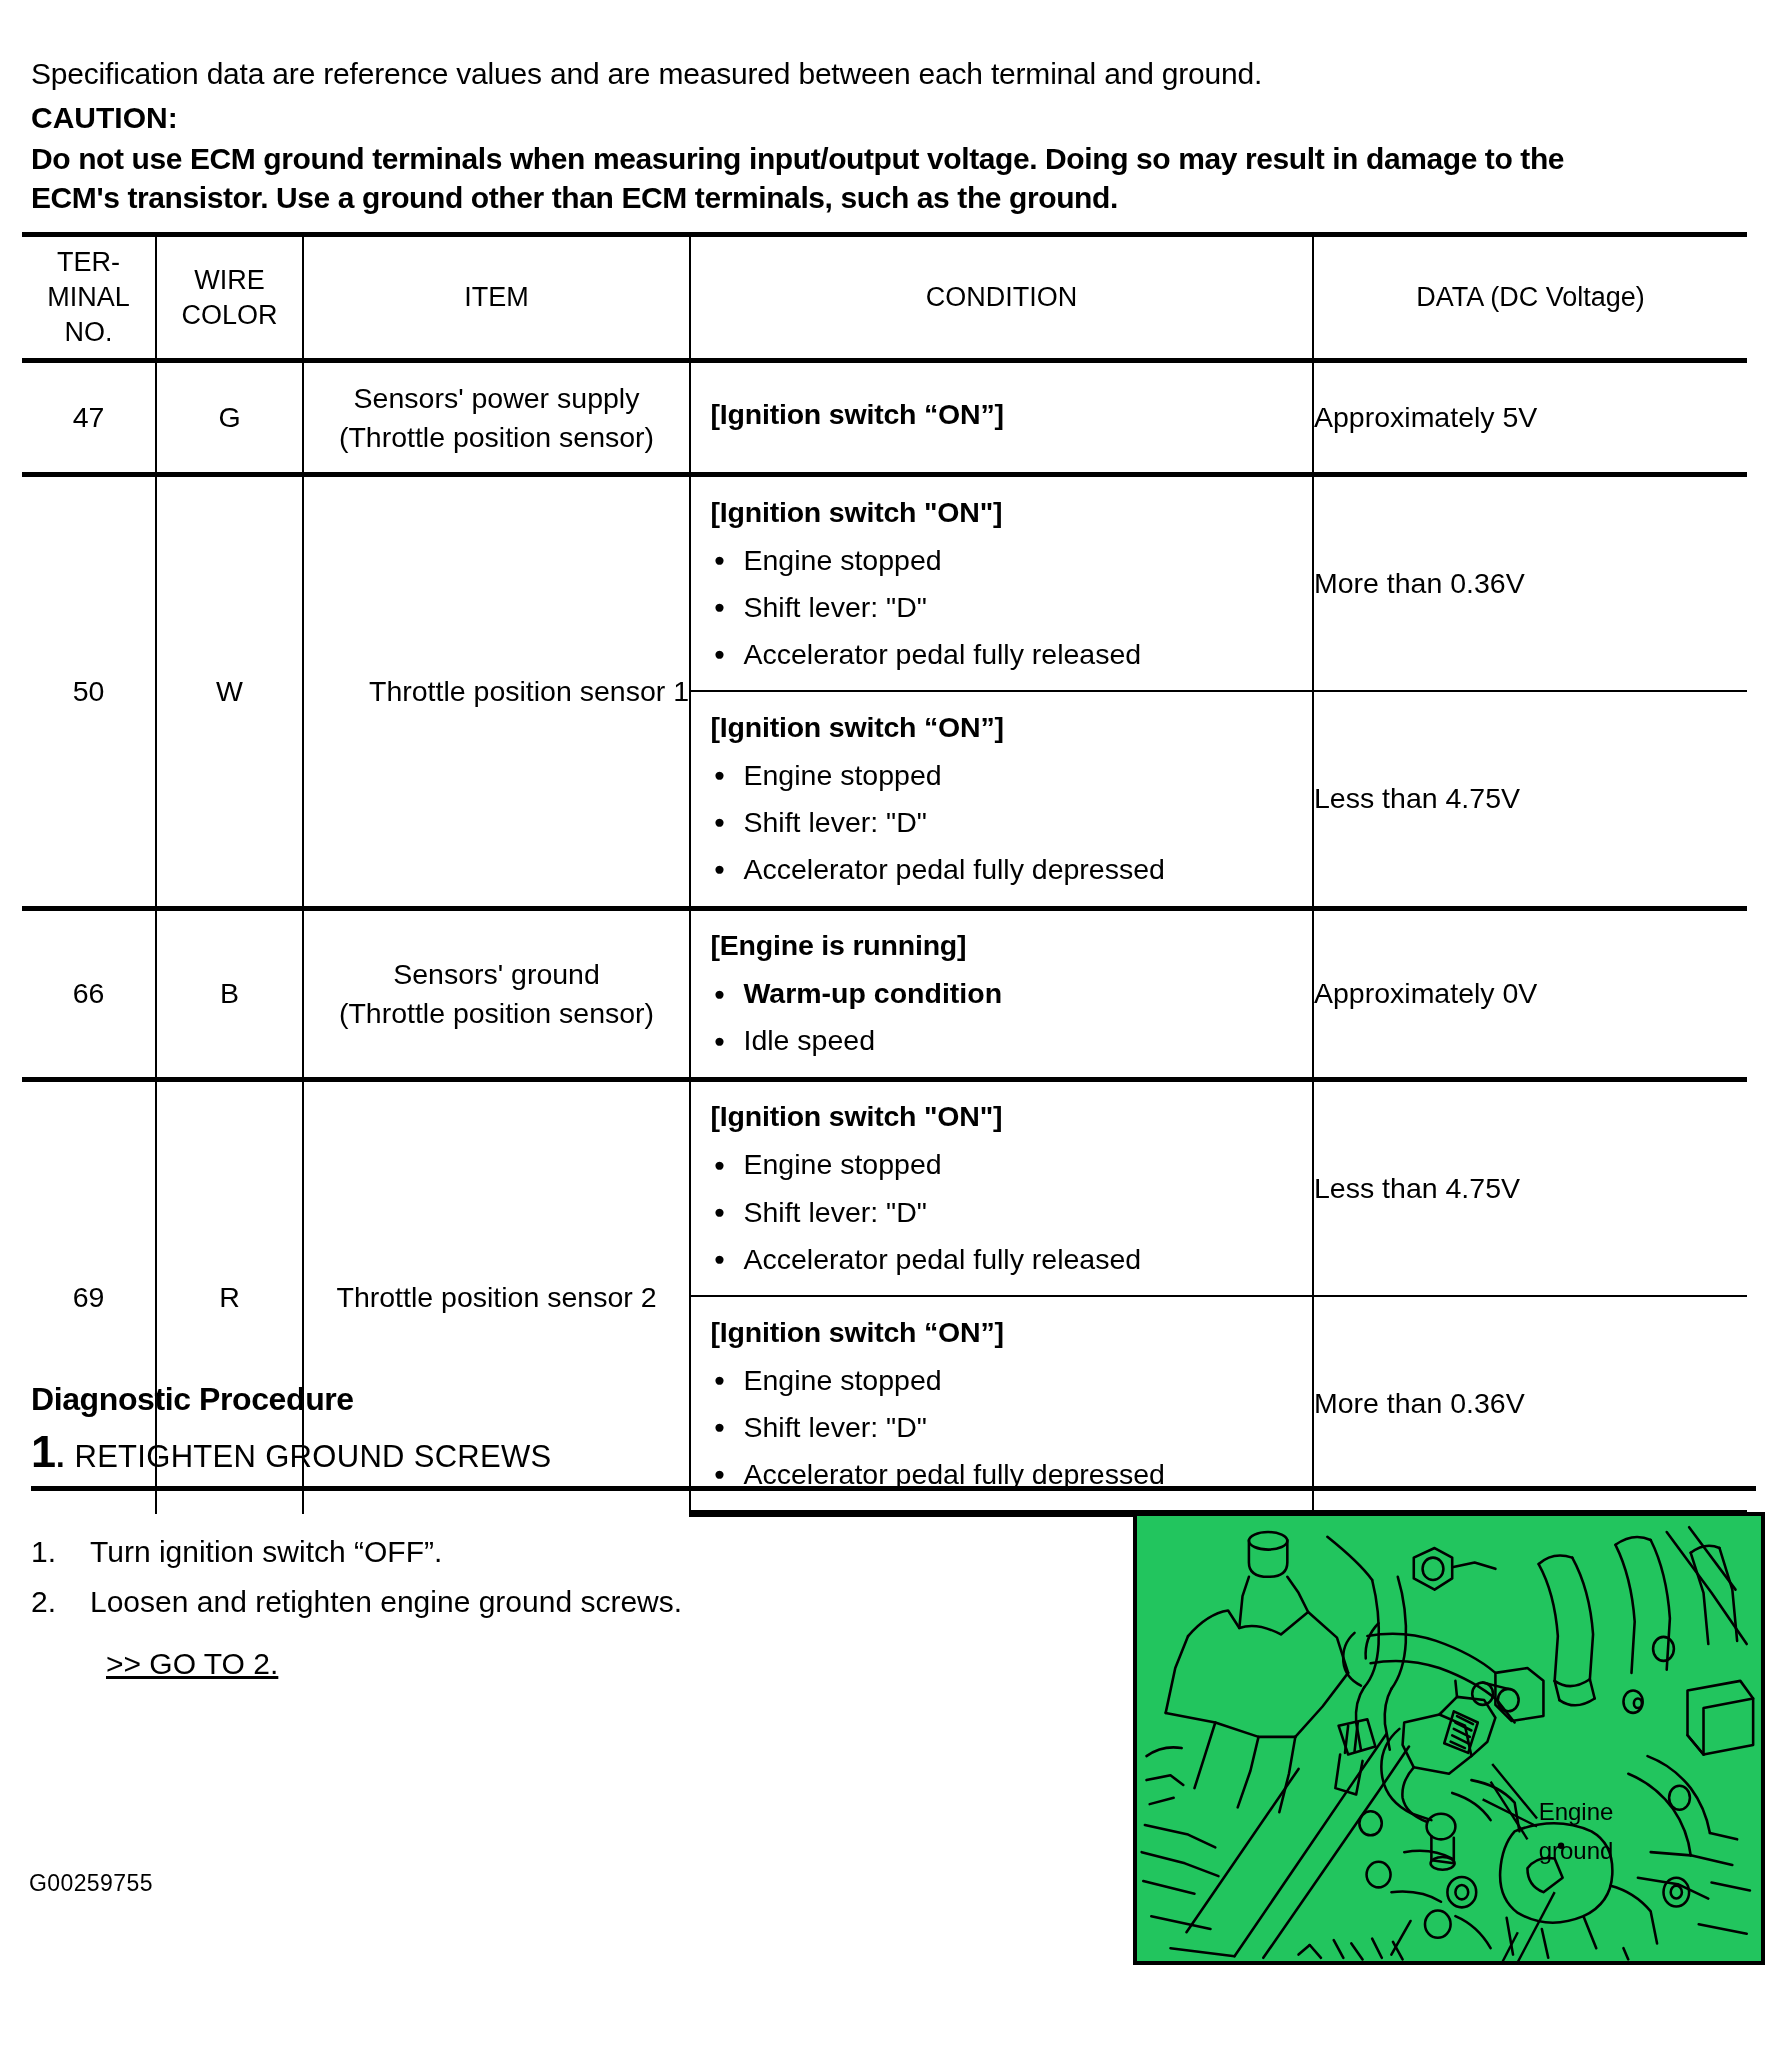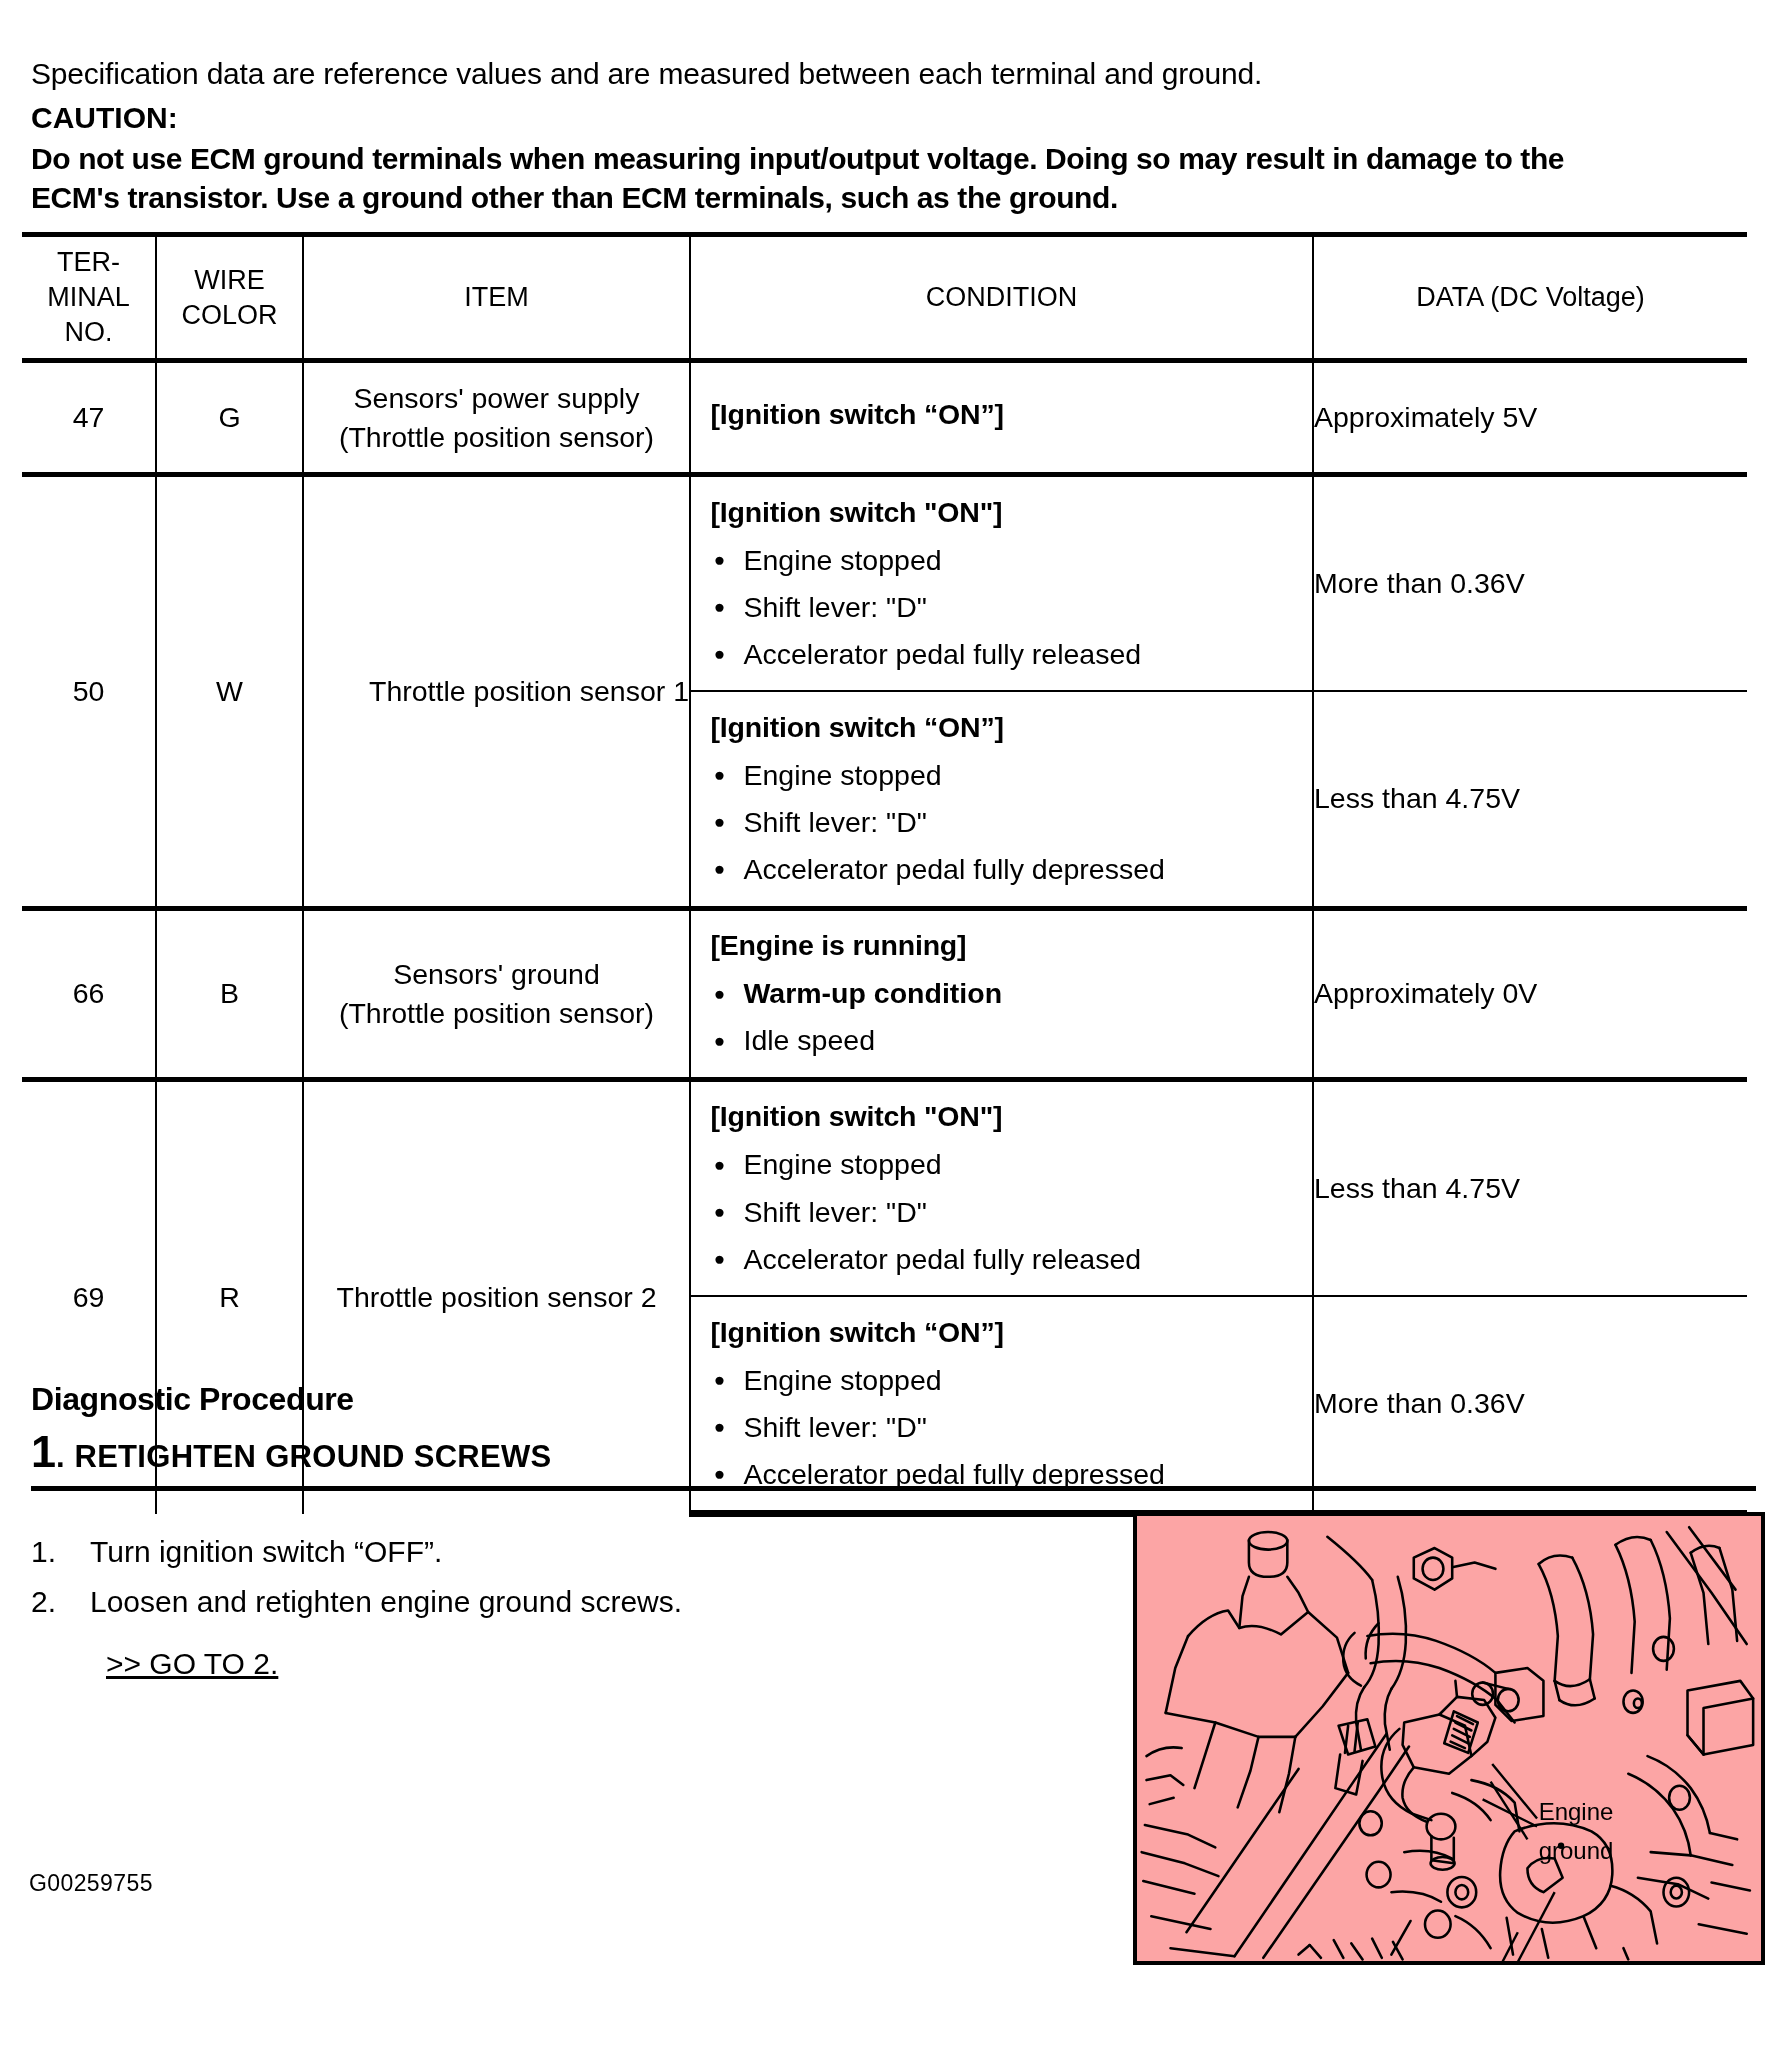--- a/index.html
+++ b/index.html
@@ -144,21 +144,21 @@
     font-size: 45px;
     font-weight: bold;
     line-height: 47px;
   }
   .step-num-dot {
     font-size: 31px;
     font-weight: bold;
   }
   .step-title {
     font-size: 31px;
-    font-weight: bold;
+    font-weight: normal;
     letter-spacing: 0.3px;
     margin-left: 9.8px;
   }
   .diag-rule {
     border-top: 5.7px solid #000;
     margin-top: 11.4px;
     width: 1725px;
   }
 
   .steps {
@@ -183,21 +183,21 @@
   }
 
   
   .figure {
     position: absolute;
     left: 1133px;
     top: 1512px;
     width: 632px;
     height: 453px;
     border: 4.9px solid #000;
-    background: #fca5a5;
+    background: #22c55e;
     overflow: hidden;
   }
   .figure svg { display: block; width: 100%; height: 100%; }
   .fig-label {
     font-family: "Liberation Sans", sans-serif;
     font-size: 30px;
     fill: #000;
   }
 
   

